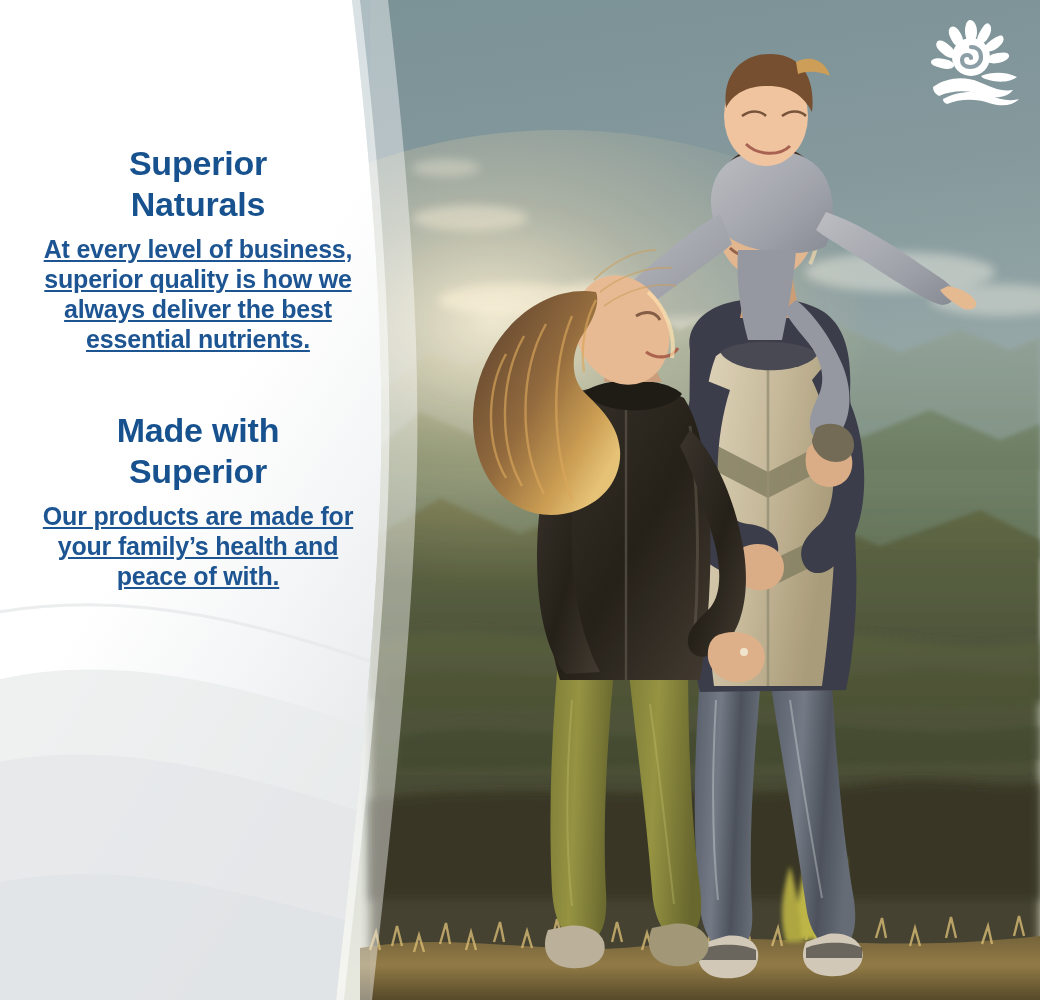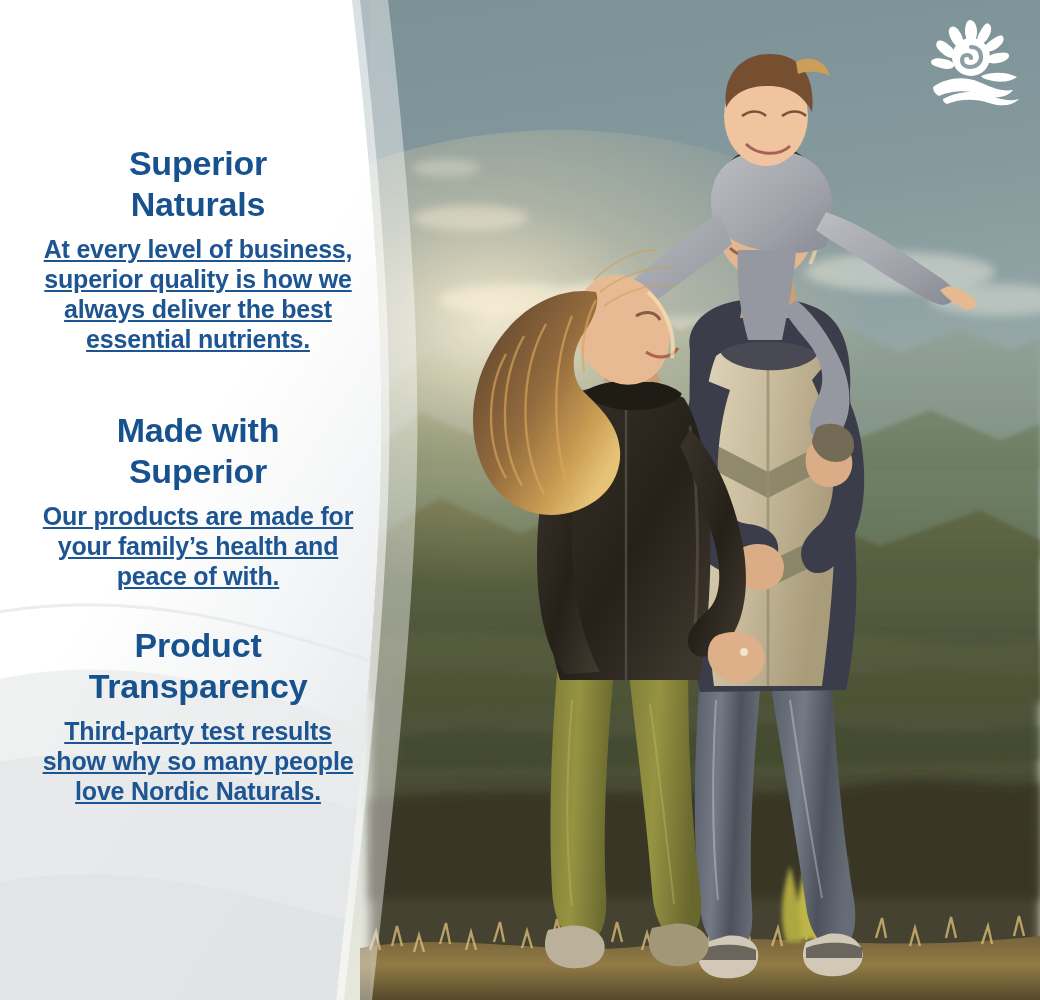--- a/index.html
+++ b/index.html
@@ -407,24 +407,20 @@
   <div class="block" id="block-1">
     <h2><span>Superior</span><br><span>Naturals</span></h2>
     <p>At every level of business, superior quality is how we always deliver the best essential nutrients.</p>
   </div>
 
   <div class="block" id="block-2">
     <h2><span>Made with</span><br><span>Superior</span></h2>
     <p>Our products are made for your family’s health and peace of with.</p>
   </div>
 
-  <div class="block" id="block-3">
-    <h2><span>Product</span><br><span>Transparency</span></h2>
-    <p>Third-party test results show why so many people love Nordic Naturals.</p>
-  </div>
 
 </div>
 
 <div id="logo">
   <svg viewBox="0 0 104 92">
     <g fill="#ffffff">
 
       <path d="M49 6 C53 6, 56 11, 56 18 C56 24, 53 29, 50 29 C47 29, 44 24, 44 17 C44 11, 46 6, 49 6 Z"></path>
       <path d="M68 10 C71 12, 71 18, 67 24 C64 29, 59 32, 57 30 C55 28, 56 22, 60 16 C63 11, 66 8, 68 10 Z"></path>
       <path d="M82 23 C84 26, 81 31, 75 35 C70 38, 64 39, 63 36 C62 33, 66 29, 72 25 C77 22, 81 20, 82 23 Z"></path>

